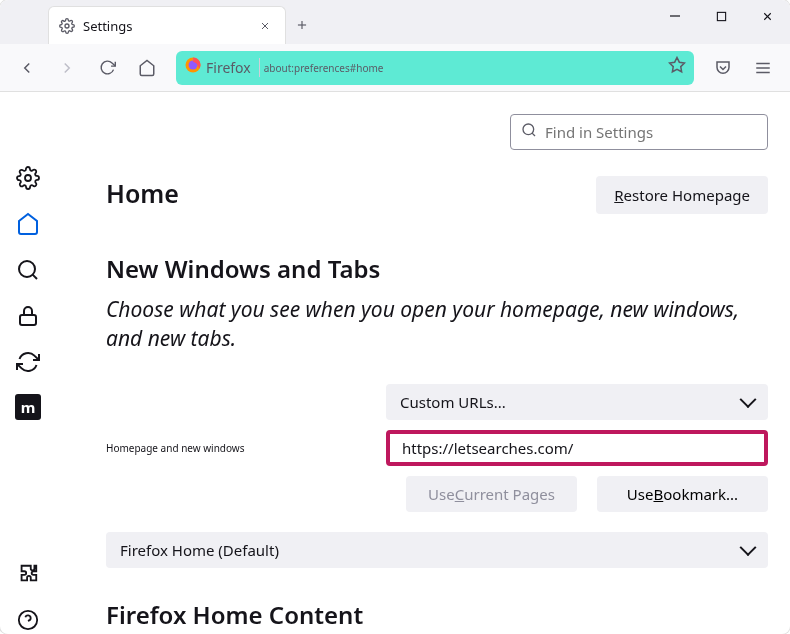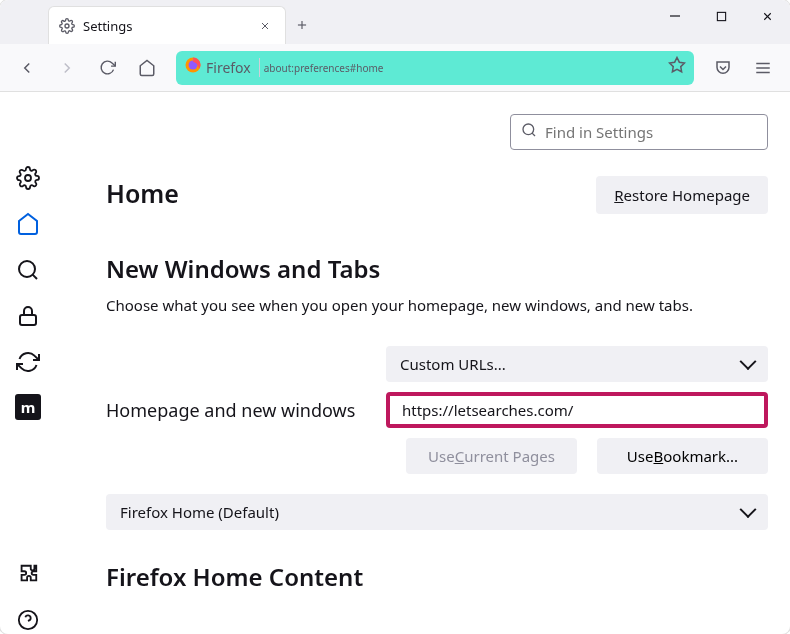--- a/index.html
+++ b/index.html
@@ -36,24 +36,24 @@
     .main { flex: 1; padding: 22px 22px 0 50px; overflow: hidden; }
     .search-row { display: flex; justify-content: flex-end; margin-bottom: 26px; }
     .search-box { width: 258px; height: 36px; border: 1px solid #8f8f9d; border-radius: 4px; display: flex; align-items: center; padding: 0 10px; gap: 8px; color: #5b5b66; }
     .search-box input { border: none; outline: none; font-size: 15px; color: #15141a; flex: 1; background: transparent; }
     
     .header-row { display: flex; margin-bottom: 38px; }
     .page-title { font-size: 25px; font-weight: 600; color: #15141a; }
     .restore-btn { margin-left: auto; padding: 9px 18px; background: #f0f0f4; border-radius: 4px; font-size: 15px; color: #15141a; cursor: pointer; border: none; }
     
     .section-title { font-size: 24px; font-weight: 600; color: #15141a; margin-bottom: 10px; }
-    .section-desc { font-size: 15px; color: #15141a; margin-bottom: 30px; line-height: 1.4; }
+    .section-desc { font-size: 21px; color: #15141a; margin-bottom: 30px; line-height: 1.4; font-style: italic; }
     
     .form-row { display: flex; align-items: center; margin-bottom: 10px; }
-    .form-label { font-size: 18px; color: #15141a; width: 280px; }
+    .form-label { font-size: 10px; color: #15141a; width: 280px; }
     .form-ctrl { flex: 1; }
     
     .select { height: 36px; background: #f0f0f4; border-radius: 4px; display: flex; align-items: center; padding: 0 14px; font-size: 15px; color: #15141a; cursor: pointer; position: relative; }
     .select::after { content: ""; position: absolute; right: 14px; top: 50%; width: 10px; height: 10px; border-right: 2px solid #15141a; border-bottom: 2px solid #15141a; transform: translateY(-70%) rotate(45deg); }
     
     .text-input { width: 100%; height: 36px; border: 4px solid #be185d; border-radius: 4px; padding: 0 12px; font-size: 15px; color: #15141a; outline: none; }
     
     .btn-row { display: flex; gap: 20px; margin-top: 10px; margin-bottom: 20px; }
     .btn-row .spacer { width: 280px; }
     .btn { flex: 1; height: 36px; background: #f0f0f4; border-radius: 4px; display: flex; align-items: center; justify-content: center; font-size: 15px; cursor: pointer; border: none; }

